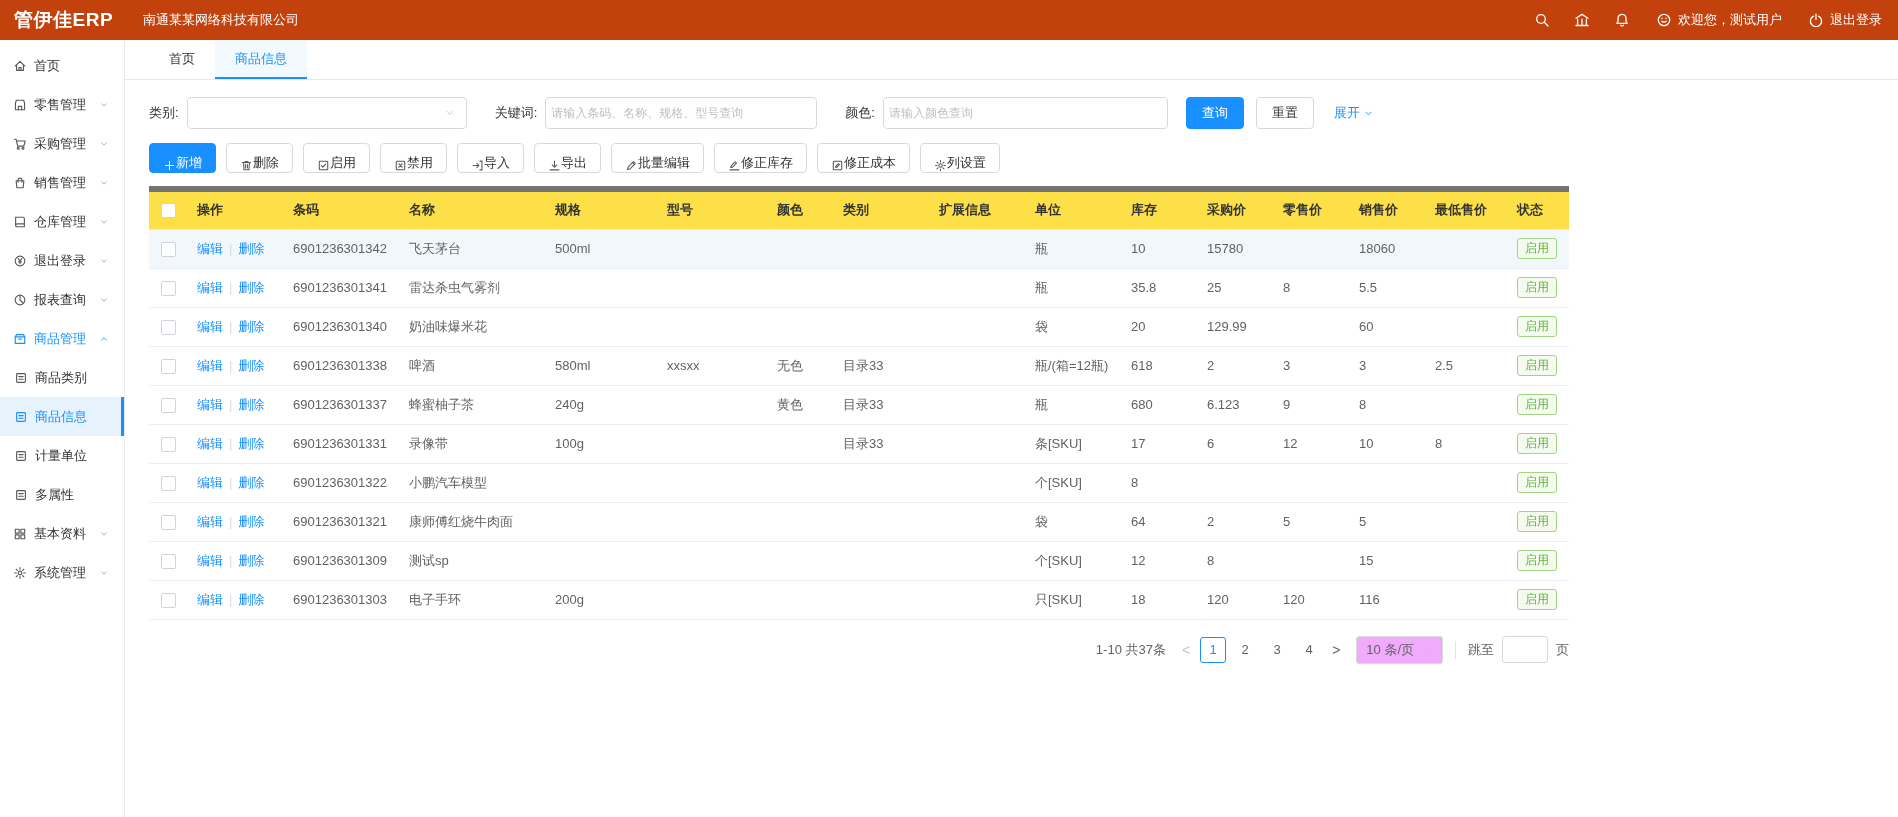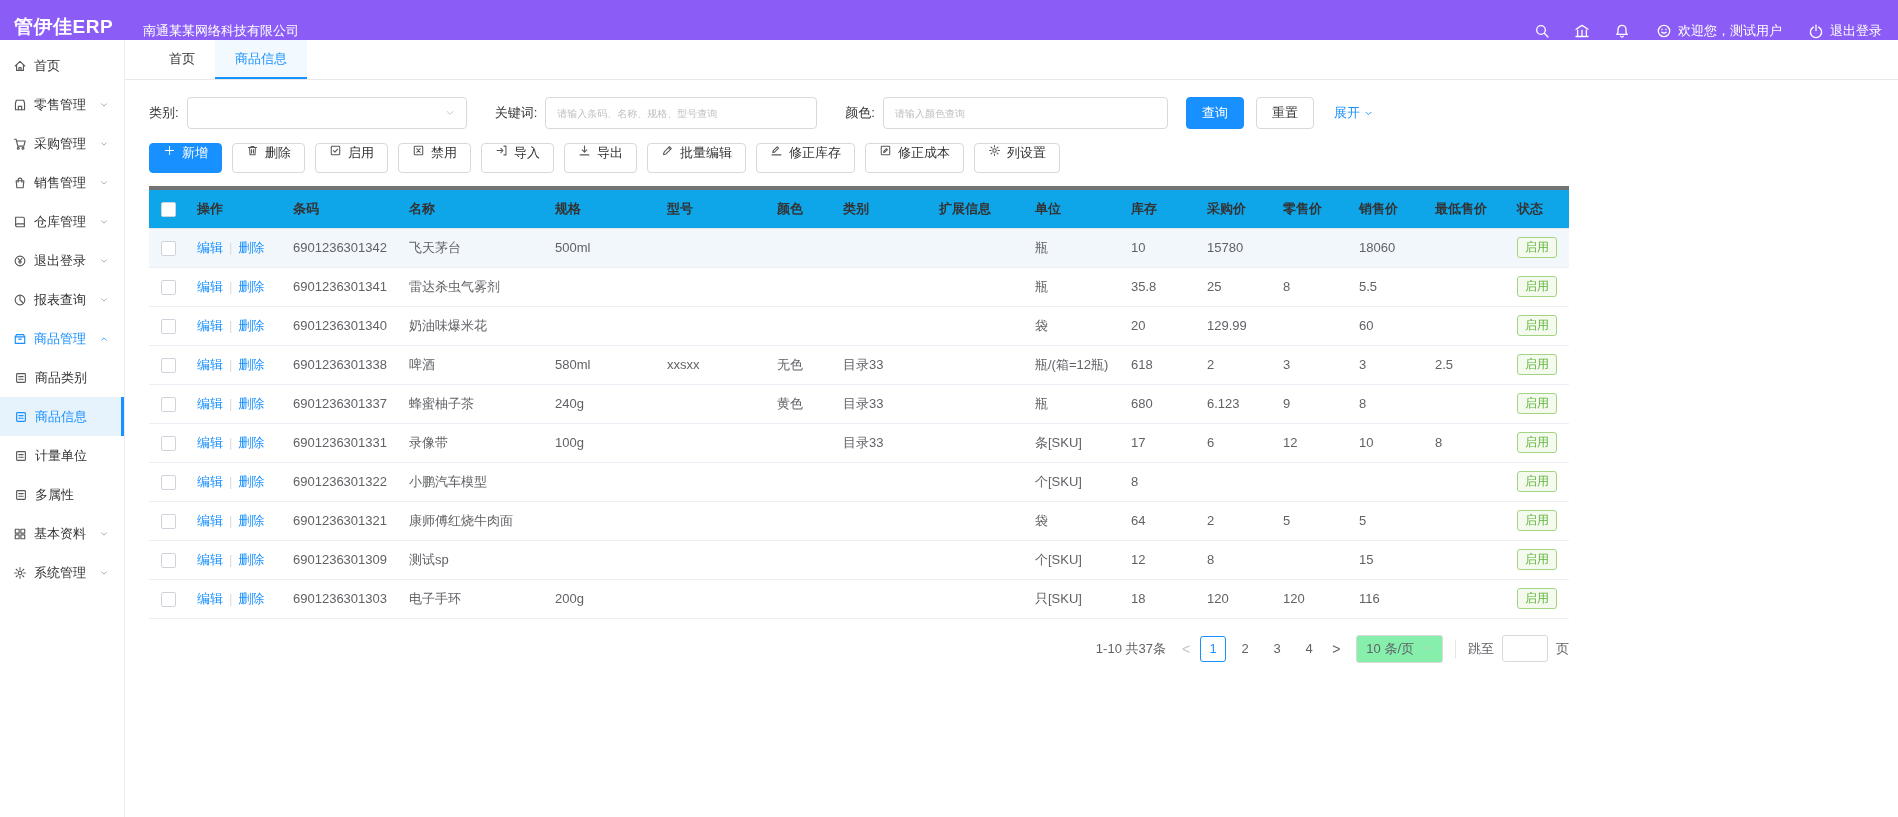--- a/index.html
+++ b/index.html
@@ -1,20 +1,20 @@
 <!DOCTYPE html>
 <html><head>
 <meta charset="utf-8">
 <style>
   *{box-sizing:border-box;margin:0;padding:0}
   html,body{width:1898px;height:817px;font-family:"Liberation Sans","DejaVu Sans",sans-serif;background:#fff;overflow:hidden}
   .app{display:flex;flex-direction:column;width:100%;height:100%}
 
   
-  .header{height:40px;background:#8b5cf6;display:flex;align-items:flex-end;color:#fff;flex:0 0 40px}
+  .header{height:40px;background:#c2410c;display:flex;align-items:center;color:#fff;flex:0 0 40px}
   .logo{width:127px;font-size:19px;font-weight:700;padding-left:14px;letter-spacing:.5px;white-space:nowrap;cursor:pointer}
   .company{font-size:13px;margin-left:16px}
   .header-right{margin-left:auto;display:flex;align-items:center;padding-right:16px;font-size:13px}
   .hicon{width:16px;height:16px;display:inline-flex;margin-left:24px;cursor:pointer}
   .hitem{display:flex;align-items:center;gap:6px;margin-left:26px;cursor:pointer;white-space:nowrap}
   .hitem .hicon{margin-left:0}
 
   .body{display:flex;flex:1;min-height:0}
 
   
@@ -38,62 +38,62 @@
   .tab.active{color:#1890ff;border-bottom-color:#1890ff;background:#f3faff}
 
   .content{padding:17px 24px 0 24px;flex:1;min-height:0}
 
   
   .filter-row{display:flex;align-items:center;margin-bottom:14px;font-size:13px}
   .filter-label{color:#333;margin-right:8px;white-space:nowrap}
   .gap-l{margin-left:28px}
   .select{width:280px;height:32px;border:1px solid #d9d9d9;border-radius:4px;display:flex;align-items:center;justify-content:flex-end;padding:0 10px;cursor:pointer;background:#fff}
   .select .icon{width:12px;height:12px;color:#c0c4cc}
-  .input{height:32px;border:1px solid #d9d9d9;border-radius:4px;padding:0 11px;font-size:10px;color:#333;outline:none}
+  .input{height:32px;border:1px solid #d9d9d9;border-radius:4px;padding:0 5px;font-size:12px;color:#333;outline:none}
   .input::placeholder{color:#bfbfbf}
   .w272{width:272px}.w285{width:285px}
   .btn{height:30px;padding:0 15px;border-radius:4px;font-size:13px;cursor:pointer;display:inline-flex;align-items:center;gap:6px;white-space:nowrap}
   .btn-primary{background:#1890ff;color:#fff;border:1px solid #1890ff}
   .btn-default{background:#fff;color:#333;border:1px solid #d9d9d9;margin-left:12px}
   .filter-row .btn-primary{margin-left:18px;height:32px}
   .filter-row .btn-default{height:32px}
   .expand-link{color:#1890ff;margin-left:20px;display:inline-flex;align-items:center;gap:3px;cursor:pointer;text-decoration:none}
   .expand-link .icon{width:11px;height:11px}
 
   
   .toolbar{display:flex;align-items:center;gap:10px;margin-bottom:13px}
-  .tbtn{height:30px;padding:0 13px;border-radius:4px;font-size:13px;cursor:pointer;display:inline-flex;align-items:flex-start;gap:6px;background:#fff;border:1px solid #d9d9d9;color:#333;white-space:nowrap}
+  .tbtn{height:30px;padding:0 13px;border-radius:4px;font-size:13px;cursor:pointer;display:inline-flex;align-items:flex-end;background:#fff;border:1px solid #d9d9d9;color:#333;white-space:nowrap}
   .tbtn .icon{width:13px;height:13px;color:#595959}
   .tbtn.primary{background:#1890ff;border-color:#1890ff;color:#fff}
   .tbtn.primary .icon{color:#fff}
 
   
   table{border-collapse:collapse;table-layout:fixed;width:1420px;font-size:13px}
-  thead th{background:#0ea5e9;border-top:4px solid #737373;border-bottom:1px solid #e8e8e8;height:40px;text-align:left;padding:0 8px;font-weight:700;color:#333;white-space:nowrap;overflow:hidden;text-overflow:ellipsis}
+  thead th{background:#fde047;border-top:6px solid #737373;border-bottom:1px solid #e8e8e8;height:40px;text-align:left;padding:0 8px;font-weight:700;color:#333;white-space:nowrap;overflow:hidden;text-overflow:ellipsis}
   tbody td{border-bottom:1px solid #ebeef5;height:39px;padding:0 8px;color:#606266;white-space:nowrap;overflow:hidden;text-overflow:ellipsis}
   tr.highlight{background:#f2f7fc}
   .col-check{padding-left:12px}
   a.op{color:#1890ff;text-decoration:none;cursor:pointer}
   .op-sep{color:#dcdcdc;margin:0 6px}
   .badge{display:inline-block;border:1px solid #a3d483;color:#5eb43a;background:#f4fbee;font-size:12px;padding:2px 7px;border-radius:3px;line-height:1.25;cursor:pointer}
   .checkbox{width:15px;height:15px;border:1px solid #d0d3d9;border-radius:2px;background:#fff;display:inline-block;vertical-align:middle;cursor:pointer}
 
   
   .icon{display:inline-flex}
   .icon svg,.hicon svg{width:100%;height:100%;stroke:currentColor;fill:none;stroke-width:1.3;stroke-linecap:round;stroke-linejoin:round}
 
   
   .pagination{display:flex;align-items:center;justify-content:flex-end;width:1420px;margin-top:16px;font-size:13px;color:#606266}
   .pg-total{margin-right:10px}
   .page-btn{min-width:26px;height:26px;display:inline-flex;align-items:center;justify-content:center;border-radius:3px;cursor:pointer;color:#606266;padding:0 4px}
   .page-btn.current{border:1px solid #1890ff;color:#1890ff}
   .page-arrow{color:#c0c4cc;cursor:pointer;padding:0 6px;font-size:14px}
   .page-arrow.enabled{color:#606266}
   .pages{display:inline-flex;gap:6px;margin:0 4px}
-  .page-size{border:1px solid #d9d9d9;border-radius:3px;height:28px;padding:0 9px;display:inline-flex;align-items:center;gap:8px;color:#606266;margin-left:10px;cursor:pointer;background:#86efac}
+  .page-size{border:1px solid #d9d9d9;border-radius:3px;height:28px;padding:0 9px;display:inline-flex;align-items:center;gap:8px;color:#606266;margin-left:10px;cursor:pointer;background:#f0abfc}
   .page-size .icon{width:11px;height:11px;color:#c0c4cc}
   .pg-divider{width:1px;height:18px;background:#e3e3e3;margin:0 12px}
   .jump-input{width:46px;height:27px;border:1px solid #d9d9d9;border-radius:3px;margin:0 8px;outline:none}
 </style>
 </head>
 <body>
 
 <div class="app">
 
   <header class="header">

